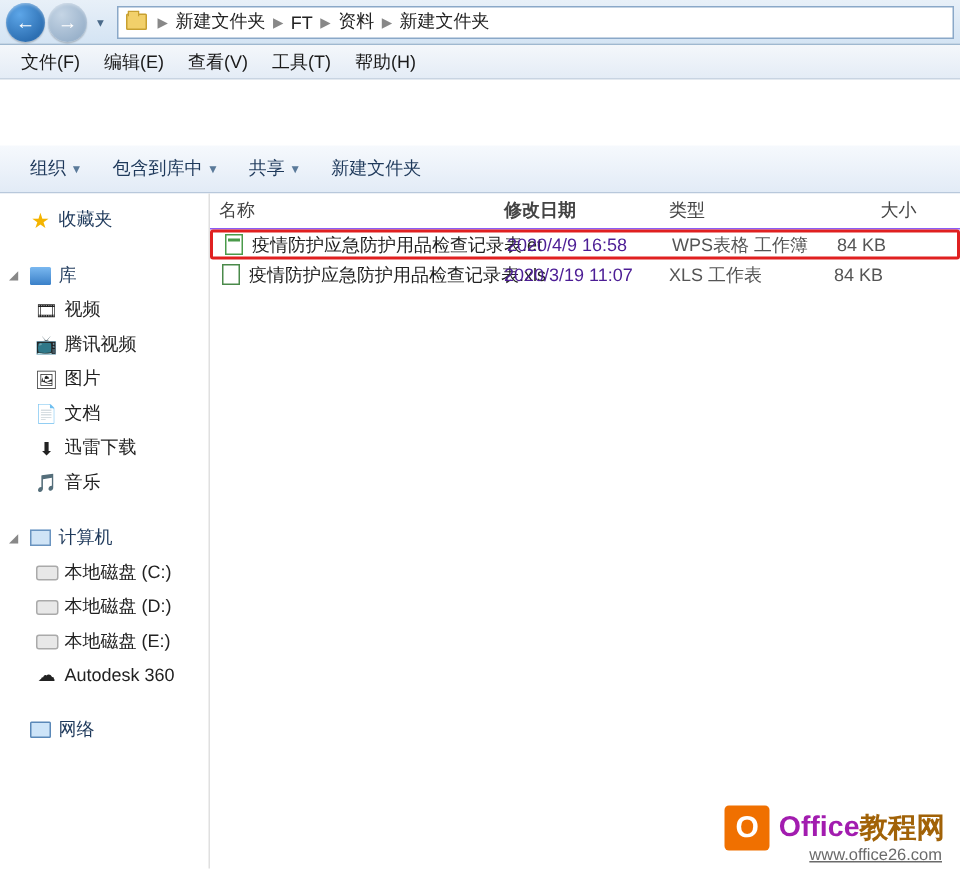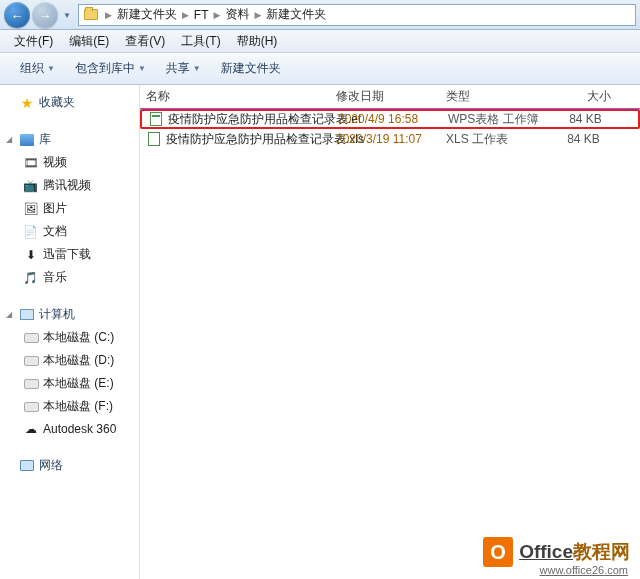--- a/index.html
+++ b/index.html
@@ -14,54 +14,54 @@
   .addrbar { flex:1; height:22px; background:#fff; border:1px solid #8aa8c8; margin-left:4px; display:flex; align-items:center; }
   .addr-icon{ width:18px; height:18px; margin:0 3px; display:flex; align-items:center; justify-content:center;}
   .addr-sep{ color:#888; padding:0 2px; font-size:9px;}
   .addr-crumb{ padding:0 3px; color:#222;}
 
   
   .menubar { height:23px; background:linear-gradient(#f4f7fb,#e4ecf6); border-bottom:1px solid #c8d4e2; display:flex; padding-left:6px;}
   .menubar span{ padding:3px 8px; color:#1a1a1a; }
 
   
-  .toolbar { height:32px; background:linear-gradient(#f6f9fd,#e2ebf6); border-bottom:1px solid #b8c8db; display:flex; align-items:center; padding-left:10px;}
+  .toolbar { height:32px; background:linear-gradient(#f6f9fd,#e2ebf6); border-bottom:1px solid #b8c8db; display:flex; align-items:center; padding-left:10px;margin-top:44px;}
   .tool-item{ padding:4px 10px; color:#1e395b; display:flex; align-items:center;}
   .tool-sep-arrow{ font-size:8px; color:#5a7a9a; margin-left:3px;}
 
   
   .main{ display:flex; height:calc(100% - 85px); }
   .nav-pane{ width:140px; background:#fff; border-right:1px solid #e0e0e0; padding:6px 4px; overflow:hidden;}
   .nav-group{ margin-bottom:14px;}
   .nav-head{ display:flex; align-items:center; padding:3px 2px; color:#1e395b; font-size:12px;}
   .nav-head .tri{ font-size:8px; color:#888; width:12px;}
   .nav-head .ic{ width:18px; height:16px; margin-right:3px; display:inline-flex; align-items:center; justify-content:center;}
   .nav-sub{ display:flex; align-items:center; padding:3px 2px 3px 18px; color:#222;}
   .nav-sub .ic{ width:18px; height:16px; margin-right:3px; display:inline-flex; align-items:center; justify-content:center;}
 
   
   .content{ flex:1; background:#fff; display:flex; flex-direction:column;}
   .cols{ height:24px; display:flex; align-items:center; border-bottom:1px solid #8b5cf6; padding-left:6px; color:#444;}
   .col-name{ width:190px;}
-  .col-date{ width:110px;}
+  .col-date{ width:110px;font-weight:bold;}
   .col-type{ width:110px;}
   .col-size{ width:55px; text-align:right;}
 
   .file-row{ height:20px; display:flex; align-items:center; padding-left:6px; color:#222;}
   .file-row .ic{ width:16px; height:16px; margin-right:4px; display:inline-flex; align-items:center; justify-content:center;}
   .file-row .fname{ width:170px; white-space:nowrap; overflow:visible;}
-  .file-row .fdate{ width:110px; color:#a16207;}
+  .file-row .fdate{ width:110px; color:#4c1d95;}
   .file-row .ftype{ width:110px; color:#555;}
-  .file-row .fsize{ width:55px; text-align:center; color:#555;}
+  .file-row .fsize{ width:55px; text-align:left; color:#555;}
   .hi-box{ border:2px solid #e02020; border-radius:2px;}
 
   
   .watermark{ position:absolute; right:10px; bottom:12px; display:flex; align-items:center; font-size:19px; font-weight:bold; }
   .watermark .box{ width:30px;height:30px;background:#f07000;color:#fff;border-radius:3px;display:flex;align-items:center;justify-content:center;font-size:20px;margin-right:6px;}
-  .watermark .t1{ color:#404040;text-decoration:underline;}
+  .watermark .t1{ color:#a21caf;}
   .watermark .t2{ color:#a16207; }
   .wm-url{ position:absolute; right:12px; bottom:3px; color:#6a6a6a; font-size:11px;text-decoration:underline;}
 
   
   .folder-glyph{ width:14px;height:11px;background:#f2d06a;border:1px solid #c8a030;border-radius:1px;position:relative;}
   .folder-glyph:before{content:"";position:absolute;top:-3px;left:0;width:6px;height:3px;background:#f2d06a;border:1px solid #c8a030;border-bottom:none;border-radius:1px 1px 0 0;}
   .star{ color:#f4b400; font-size:14px;}
   .lib{ width:14px;height:12px;background:linear-gradient(#7ab8f0,#3a80c8);border-radius:1px;}
   .drive{ width:15px;height:10px;background:#e8e8e8;border:1px solid #aaa;border-radius:2px;}
   .pc{ width:14px;height:11px;background:#d0e4f6;border:1px solid #6a94c0;}
@@ -186,26 +186,20 @@
           </span>
           <span>本地磁盘 (D:)</span>
         </div>
       <div class="nav-sub">
           <span class="ic">
             <span class="drive"></span>
           </span>
           <span>本地磁盘 (E:)</span>
         </div>
       <div class="nav-sub">
-          <span class="ic">
-            <span class="drive"></span>
-          </span>
-          <span>本地磁盘 (F:)</span>
-        </div>
-      <div class="nav-sub">
           <span class="ic">☁</span>
           <span>Autodesk 360</span>
         </div>
     </div>
 
     <div class="nav-group">
       <div class="nav-head">
         <span class="tri"></span>
         <span class="ic">
             <span class="net"></span>

